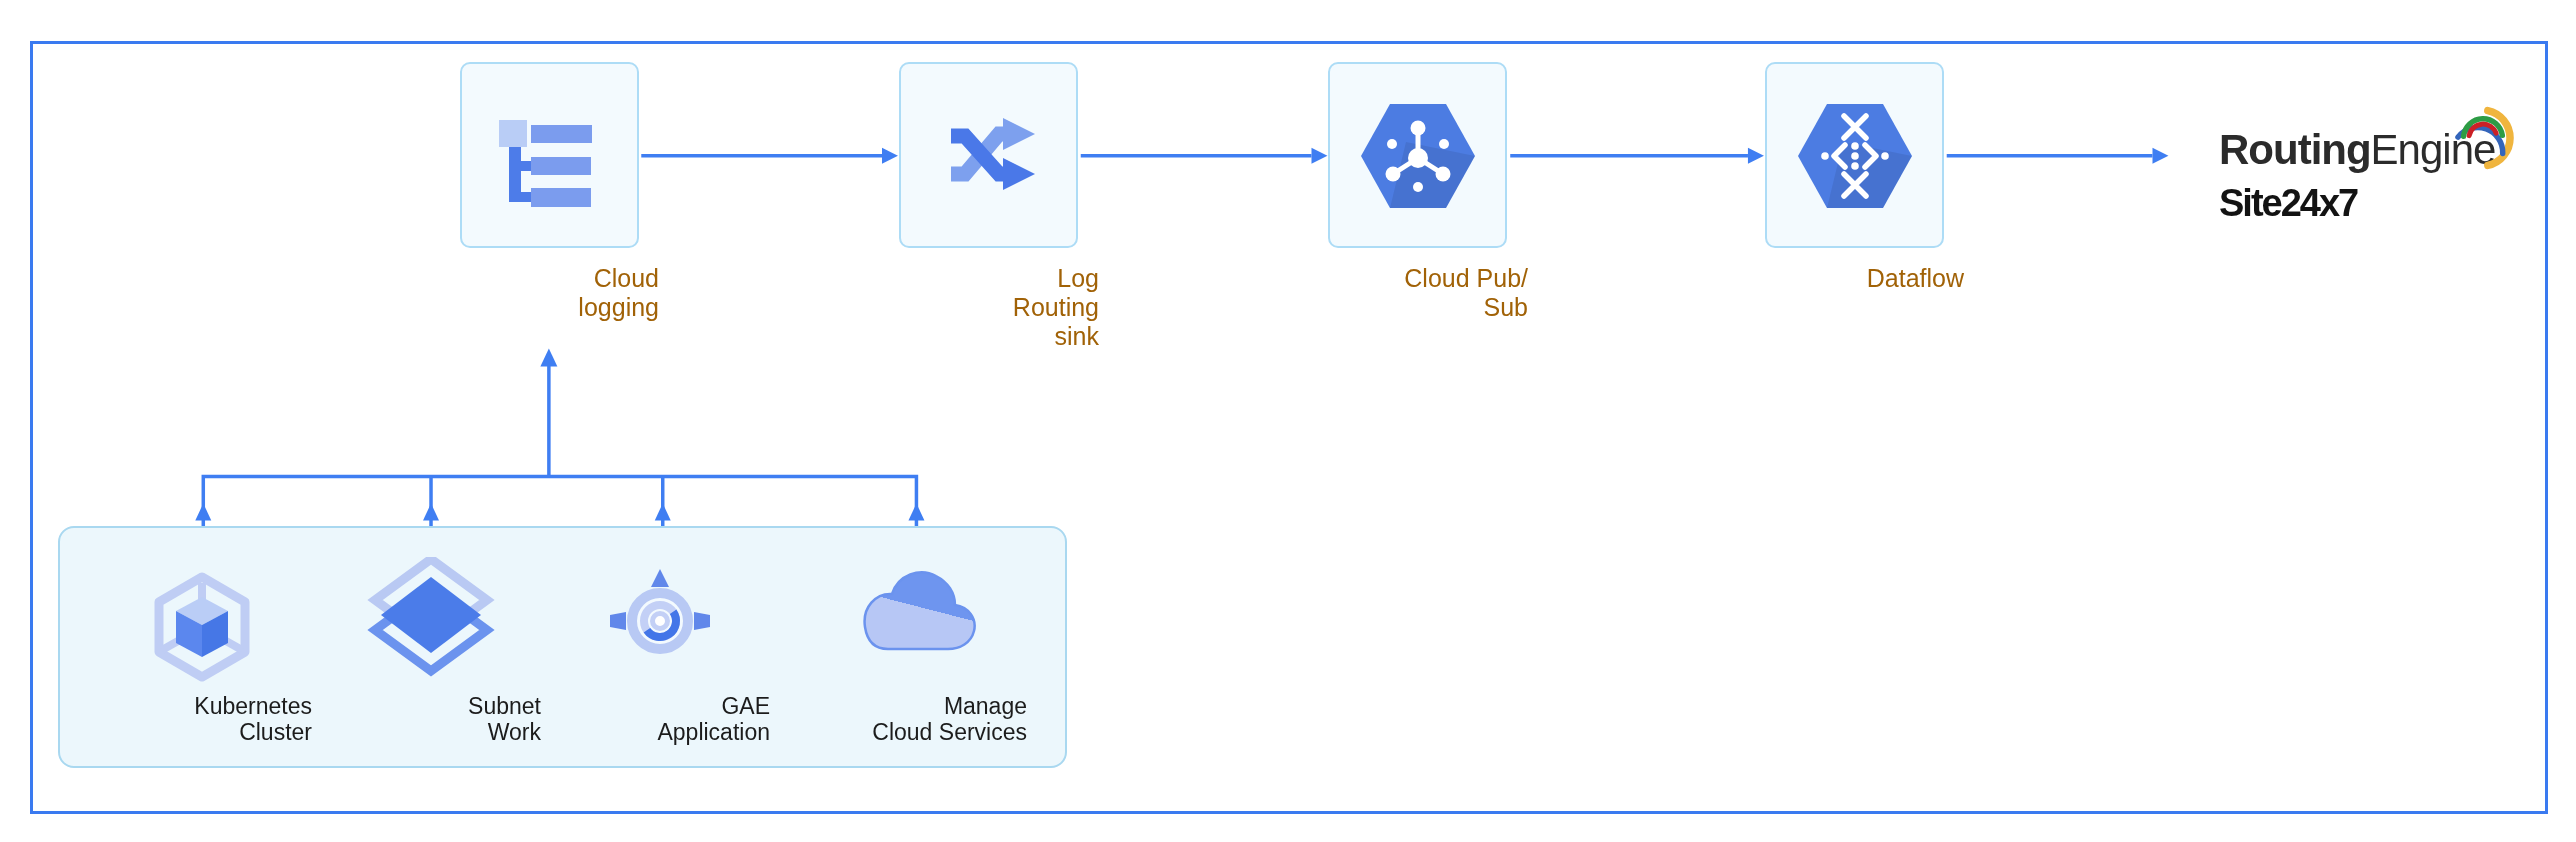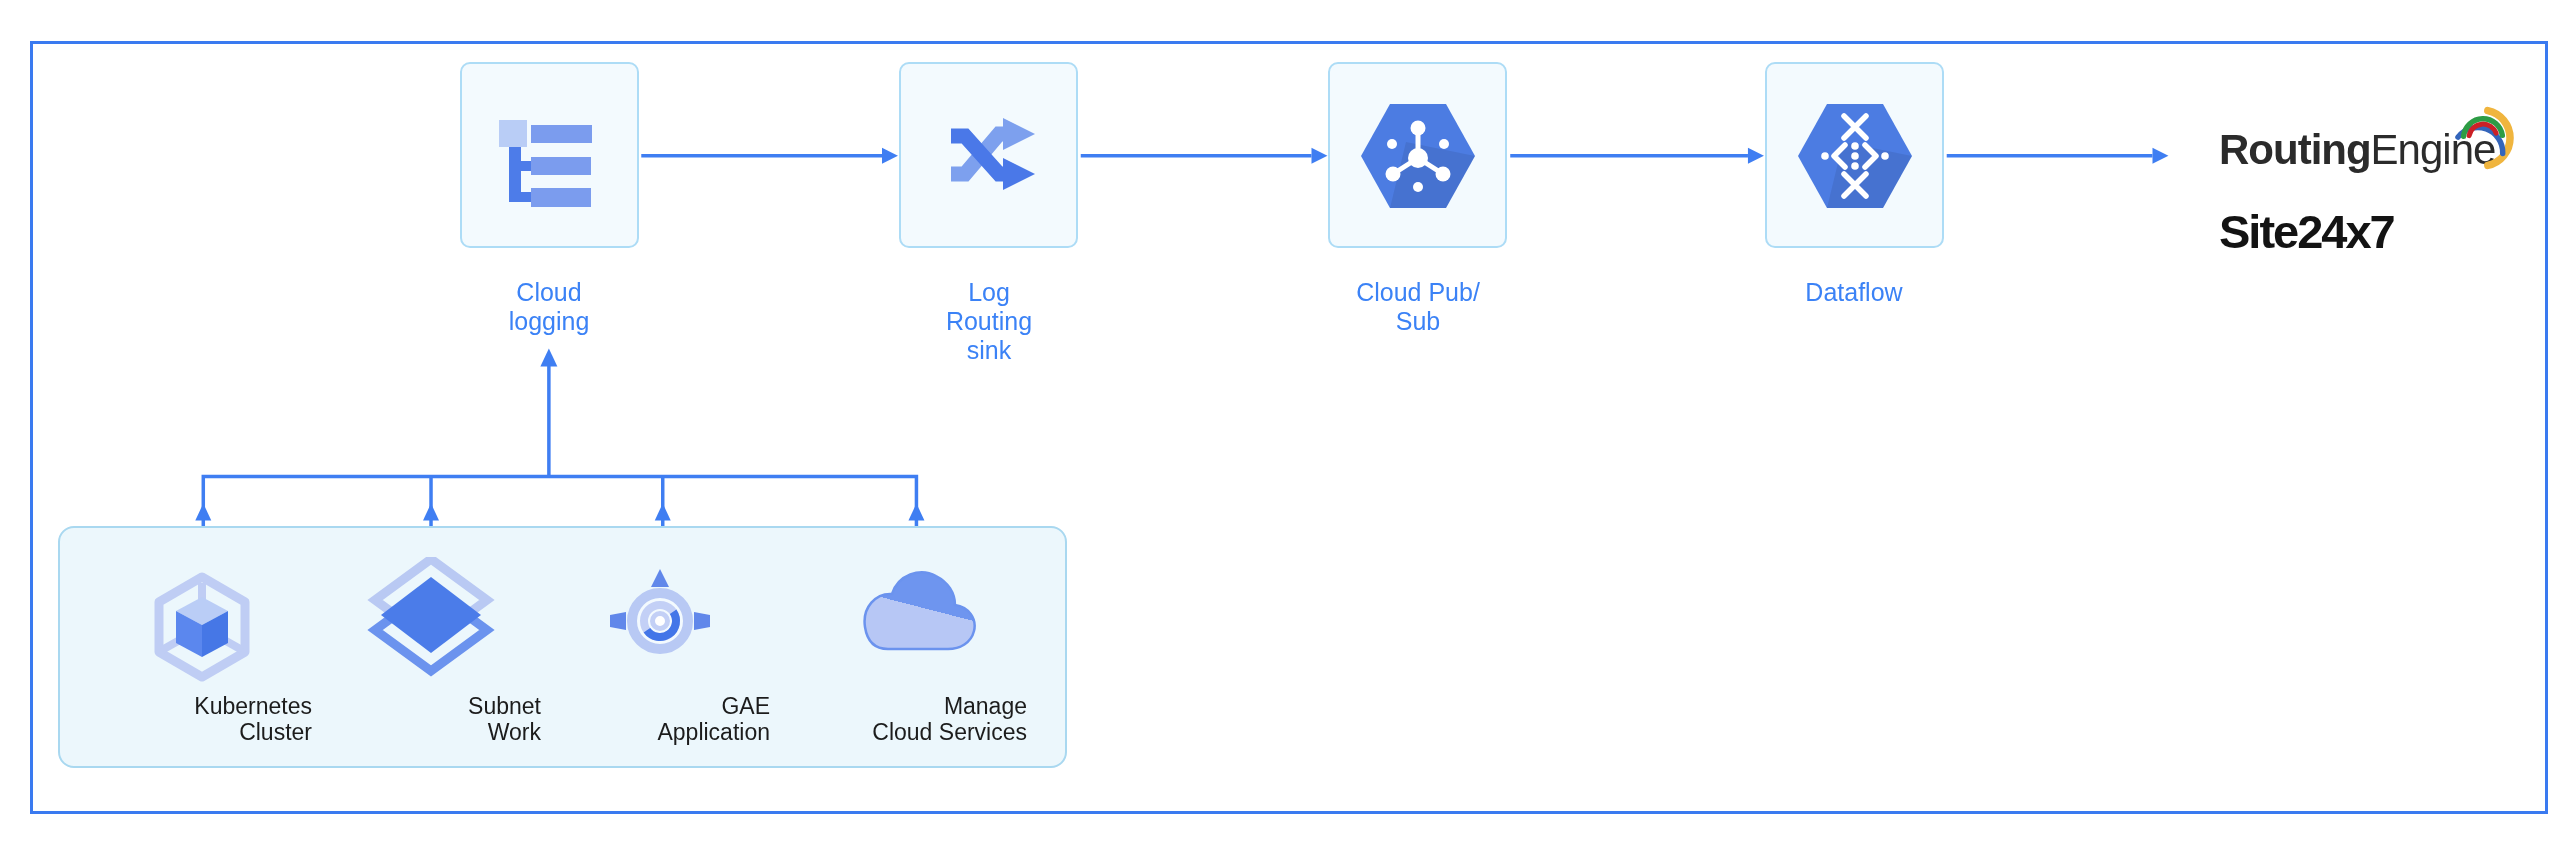--- a/index.html
+++ b/index.html
@@ -6,31 +6,31 @@
   .canvas{position:relative;width:2576px;height:842px;background:#ffffff;
           font-family:"Liberation Sans", sans-serif;overflow:hidden;}
   .frame{position:absolute;left:30px;top:41px;width:2518px;height:773px;
          border:3px solid #3a7af0;box-sizing:border-box;background:transparent;}
   .conn{position:absolute;left:0;top:0;width:2576px;height:842px;}
   .node{position:absolute;top:62px;width:179px;height:186px;box-sizing:border-box;
         background:#f3fafe;border:2px solid #addcf6;border-radius:10px;}
   .group-box{position:absolute;left:58px;top:526px;width:1009px;height:242px;box-sizing:border-box;
         background:#ecf7fc;border:2px solid #a9d8f0;border-radius:16px;}
   .icon{position:absolute;}
-  .node-label{position:absolute;top:278px;width:220px;text-align:center;
-        font-size:25px;line-height:29px;color:#3b82f6;}
+  .node-label{position:absolute;top:264px;width:220px;text-align:right;
+        font-size:25px;line-height:29px;color:#a16207;}
   .node-label span{display:block;}
   .src-label{position:absolute;top:693px;width:220px;text-align:right;
         font-size:23px;line-height:26px;color:#1c1c1c;}
   .src-label span{display:block;}
   .brand{position:absolute;left:2219px;top:126px;white-space:nowrap;}
   .brand-line1{font-size:42px;letter-spacing:-1px;color:#2b2b2b;line-height:48px;}
   .brand-line1 .b{font-weight:700;}
   .brand-line1 .r{font-weight:400;text-align:right;}
-  .brand-line2{font-size:47px;font-weight:700;letter-spacing:-2px;color:#131313;line-height:58px;margin-top:29px;}
+  .brand-line2{font-size:38px;font-weight:700;letter-spacing:-2px;color:#131313;line-height:58px;}
 </style>
 </head>
 <body>
 
 <div class="canvas">
 
   <svg class="conn" viewBox="0 0 2579 843" xmlns="http://www.w3.org/2000/svg">
     <g stroke="#3f7ef2" stroke-width="3.5" fill="none">
 
       <line x1="642" y1="156" x2="884" y2="156"></line>

